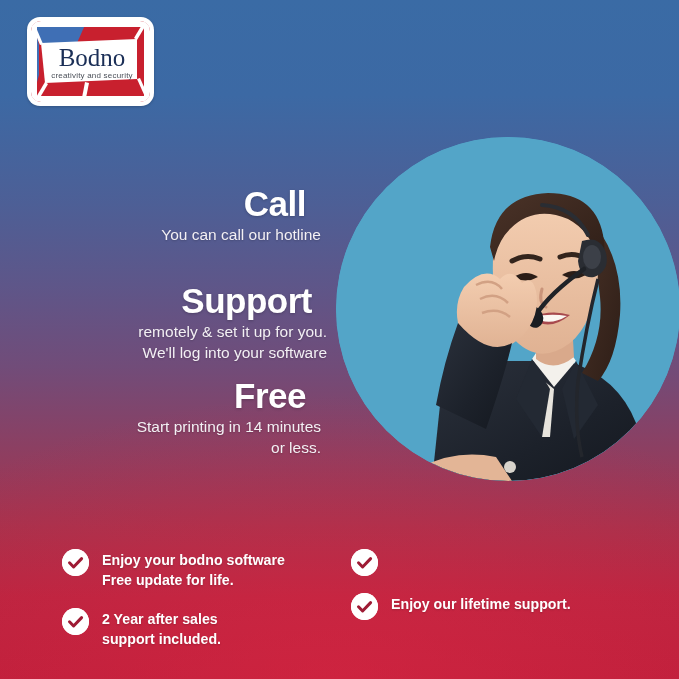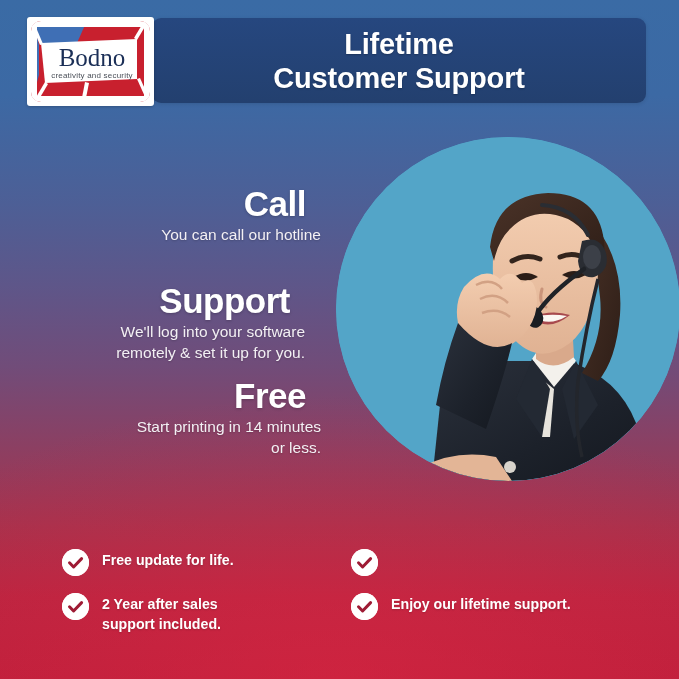--- a/index.html
+++ b/index.html
@@ -52,21 +52,21 @@
     font-weight:bold;
     letter-spacing:-0.2px;
     text-shadow:0 1px 2px rgba(0,0,0,0.25);
   }
   .header-title .l2{display:block;}
 
   
   .logo{
     position:absolute;left:27px;top:17px;
     width:127px;height:89px;
-    border-radius:3px;
+    border-radius:13px;
     background:#ffffff;
     box-shadow:0 1px 3px rgba(0,0,0,0.2);
   }
   .logo svg{display:block;width:127px;height:89px;}
 
   
   .copy{
     position:absolute;
     text-align:right;
     color:#ffffff;
@@ -79,21 +79,21 @@
   }
   .copy .sub{
     font-size:15.5px;line-height:1.28;font-weight:normal;
     color:#f3f0f4;
     text-shadow:0 1px 2px rgba(0,0,0,0.2);
     margin:1px;
   }
   .copy .sub.strong{font-weight:bold;font-size:16px;color:#ffffff;}
 
   #block-call   {left:60px;top:186px;width:262px;}
-  #block-support{left:14px;top:283px;width:292px;}
+  #block-support{left:36px;top:283px;width:292px;}
   #block-print  {left:40px;top:378px;width:282px;}
 
   
   .bullets{position:absolute;top:548px;}
   #bullets-left {left:62px;width:290px;}
   #bullets-right{left:351px;width:300px;}
 
   .bullet{display:flex;align-items:flex-start;margin-bottom:17px;}
   .bullet:last-child{margin-bottom:0;}
   .check{
@@ -190,26 +190,20 @@
 
           <path d="M122 186 Q108 224 100 268 L150 292 Q168 240 176 206 Q152 220 122 186 Z" fill="url(#suitG)"></path>
 
           <path d="M86 330 Q120 312 160 320 L176 344 L86 344 Z" fill="#e3b596"></path>
           <circle cx="174" cy="330" r="6" fill="#d8d4cc"></circle>
         </g>
       </svg>
     </div>
   </div>
 
-  <div class="header-bar">
-    <div class="header-title">
-      <span>Lifetime</span>
-      <span class="l2">Customer Support</span>
-    </div>
-  </div>
 
   <div class="logo">
     <svg viewBox="0 0 127 89" aria-hidden="true">
       <defs>
         <clipPath id="logoClip">
             <rect x="4" y="4" width="119" height="81" rx="10"></rect>
           </clipPath>
       </defs>
       <rect x="4" y="4" width="119" height="81" rx="10" fill="#ffffff"></rect>
       <g clip-path="url(#logoClip)">
@@ -236,39 +230,40 @@
     </svg>
   </div>
 
   <div class="copy" id="block-call">
     <div class="head">Call</div>
     <div class="sub">You can call our hotline</div>
   </div>
 
   <div class="copy" id="block-support">
     <div class="head">Support</div>
+    <div class="sub">remotely &amp; set it up for you.</div>
     <div class="sub">We'll log into your software</div>
-    <div class="sub">remotely &amp; set it up for you.</div>
   </div>
 
   <div class="copy" id="block-print">
     <div class="head">Free</div>
     <div class="sub">Start printing in 14 minutes</div>
     <div class="sub">or less.</div>
   </div>
 
   <div class="bullets" id="bullets-left">
     <div class="bullet">
       <span class="check">
         <svg viewBox="0 0 27 27" aria-hidden="true">
           <circle cx="13.5" cy="13.5" r="13.5" fill="#ffffff"></circle>
           <path d="M7.5 13.8 L11.6 18 L19.6 9.6" stroke="#9e1b34" stroke-width="3" fill="none" stroke-linecap="round" stroke-linejoin="round"></path>
         </svg>
       </span>
       <span class="bullet-text">
+        <span>Enjoy your bodno software</span>
         <span class="l2">Free update for life.</span>
       </span>
     </div>
     <div class="bullet">
       <span class="check">
         <svg viewBox="0 0 27 27" aria-hidden="true">
           <circle cx="13.5" cy="13.5" r="13.5" fill="#ffffff"></circle>
           <path d="M7.5 13.8 L11.6 18 L19.6 9.6" stroke="#9e1b34" stroke-width="3" fill="none" stroke-linecap="round" stroke-linejoin="round"></path>
         </svg>
       </span>

